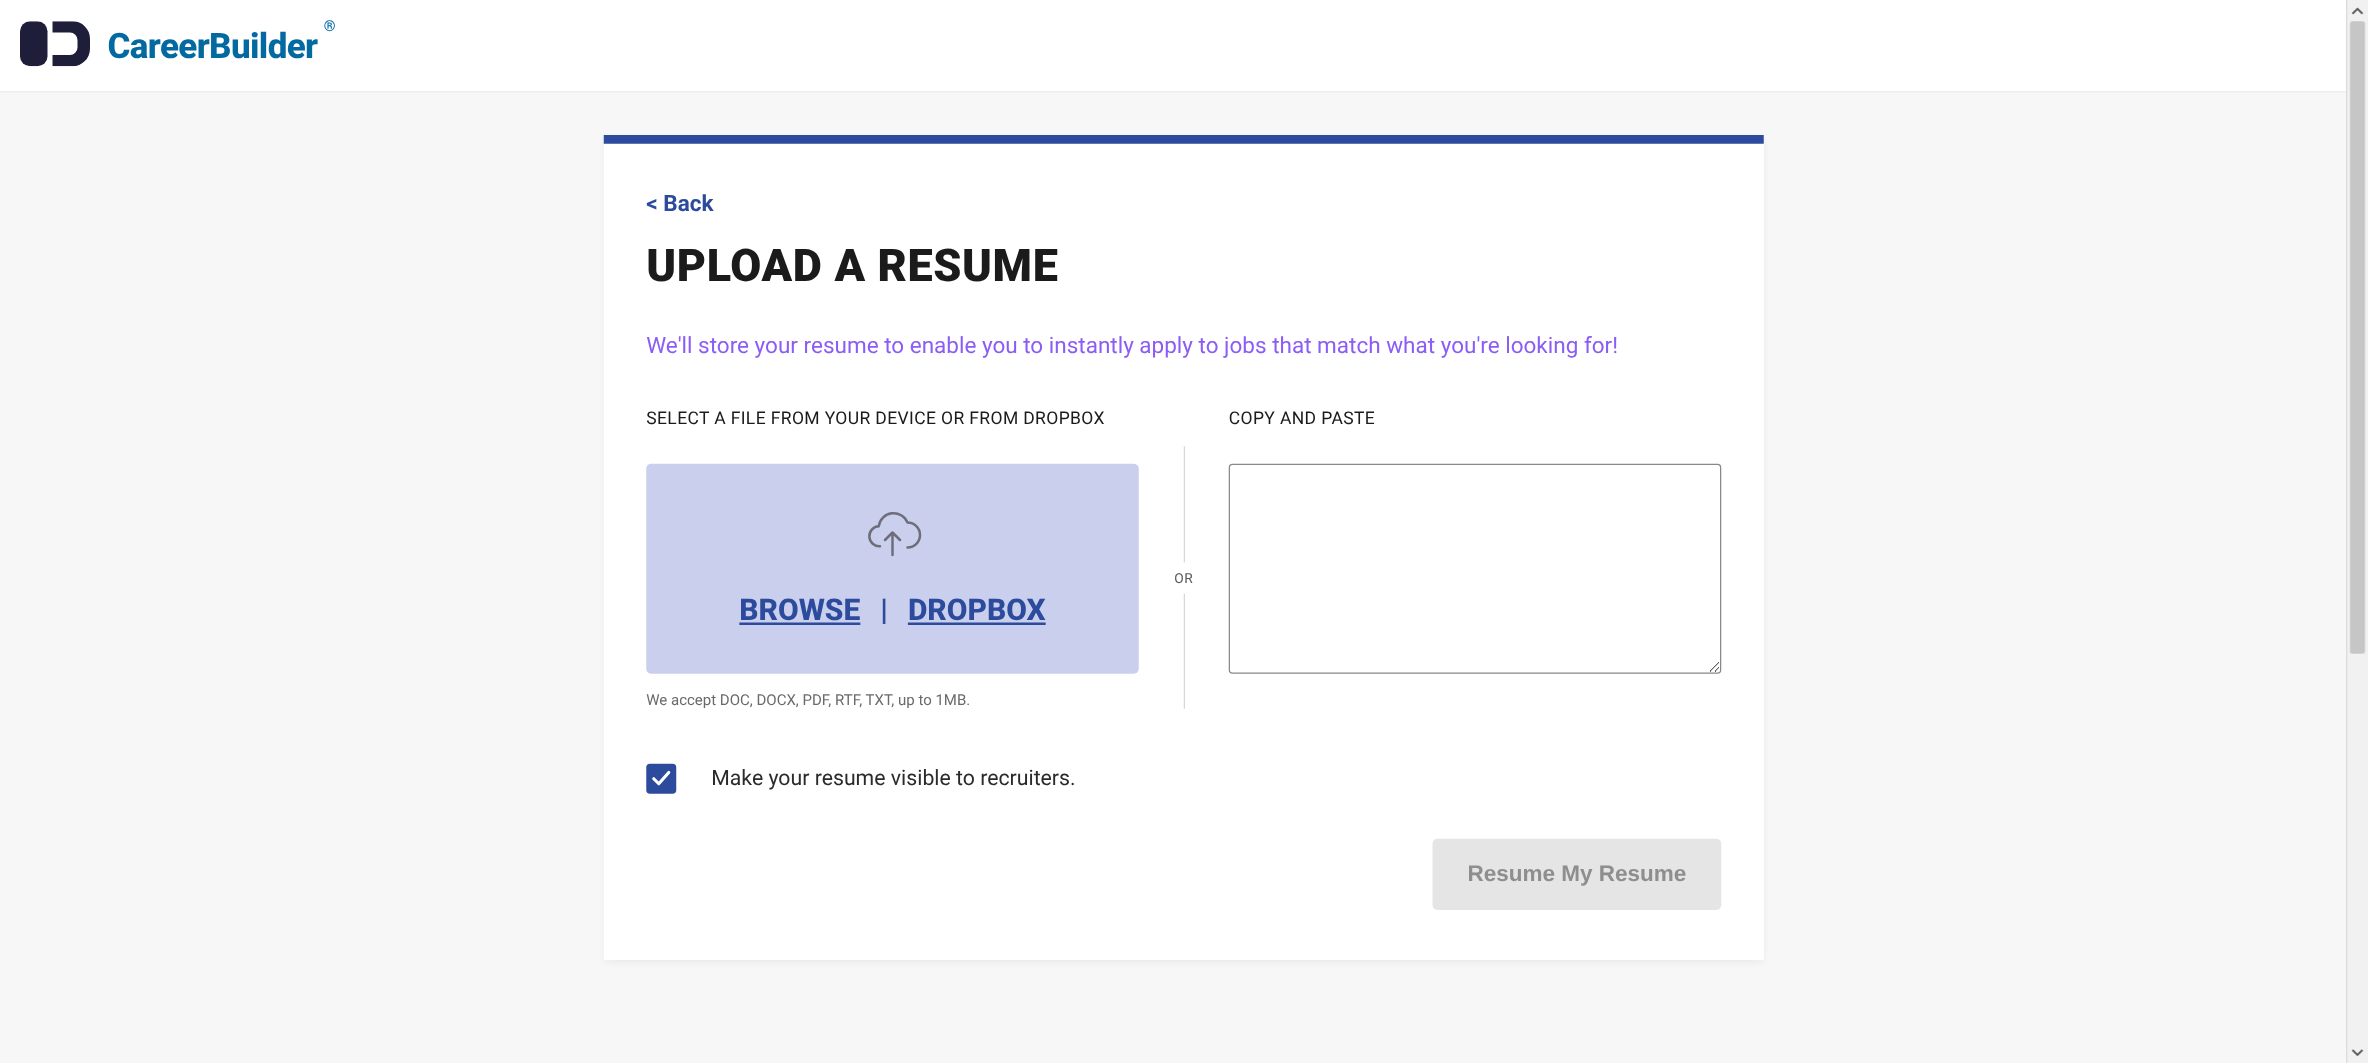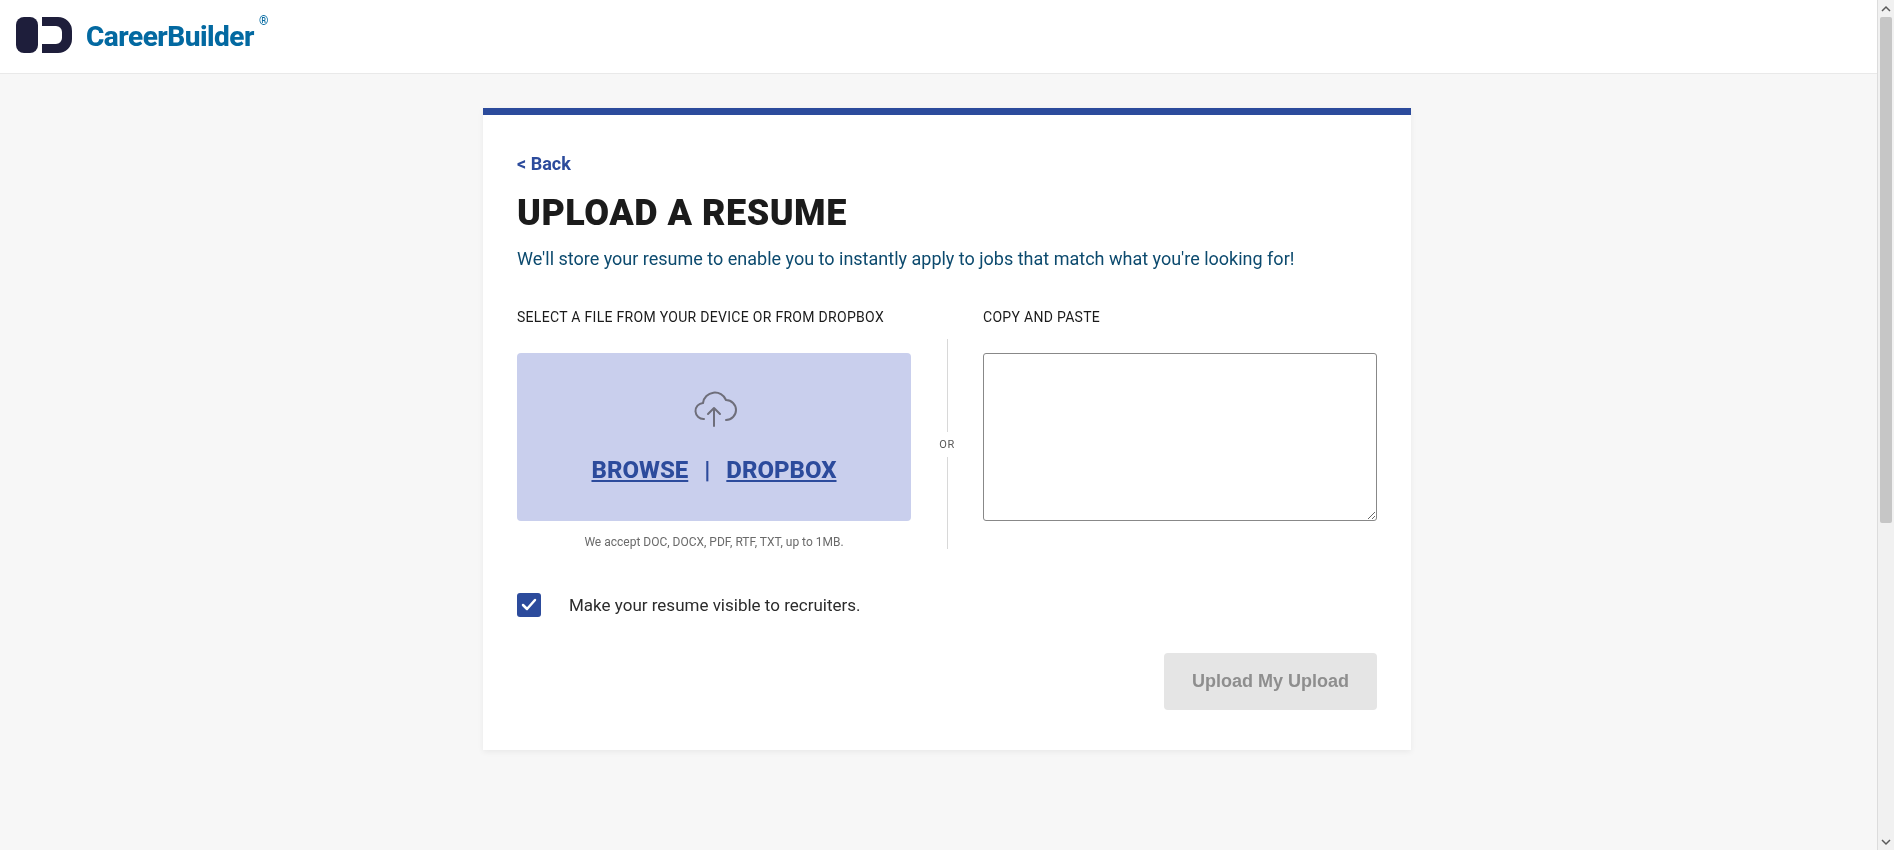--- a/index.html
+++ b/index.html
@@ -62,25 +62,25 @@
     display: inline-block;
     margin-bottom: 18px;
     cursor: pointer;
   }
   h1.page-title {
     font-size: 36px;
     font-weight: 900;
     letter-spacing: 0.5px;
     text-transform: uppercase;
     color: #1b1b1b;
-    margin-bottom: 14px;
+    margin-bottom: 32px;
   }
   .page-desc {
     font-size: 18px;
-    color: #0c4a6e;
+    color: #8b5cf6;
     margin-bottom: 40px;
   }
 
   .columns {
     display: flex;
     align-items: stretch;
     gap: 18px;
   }
   .col-left { flex: 1 1 0; }
   .col-right { flex: 1 1 0; }
@@ -149,21 +149,20 @@
     padding: 0 10px;
   }
   .dropzone-links .divider {
     color: #2c4b9c;
     font-weight: 800;
   }
   .file-hint {
     font-size: 12px;
     color: #6a6a6a;
     margin-top: 14px;
-    text-align: center;
   }
 
   textarea.paste-area {
     width: 100%;
     height: 168px;
     border: 1px solid #888;
     border-radius: 3px;
     padding: 8px;
     font-family: inherit;
     font-size: 14px;
@@ -303,21 +302,21 @@
     <div class="visibility-row">
       <span class="checkbox">
         <svg viewBox="0 0 16 16">
           <path d="M2 8l4 4 8-9" stroke="#fff" stroke-width="2.5" fill="none" stroke-linecap="round" stroke-linejoin="round"></path>
         </svg>
       </span>
       <span class="visibility-label">Make your resume visible to recruiters.</span>
     </div>
 
     <div class="actions">
-      <button class="submit-btn">Upload My Upload</button>
+      <button class="submit-btn">Resume My Resume</button>
     </div>
   </section>
 </main>
 
 <div class="fake-scroll">
   <div class="arrow">
     <svg viewBox="0 0 10 10">
         <path d="M1 7l4-4 4 4" stroke="#5a5a5a" stroke-width="1.5" fill="none"></path>
       </svg>
   </div>

